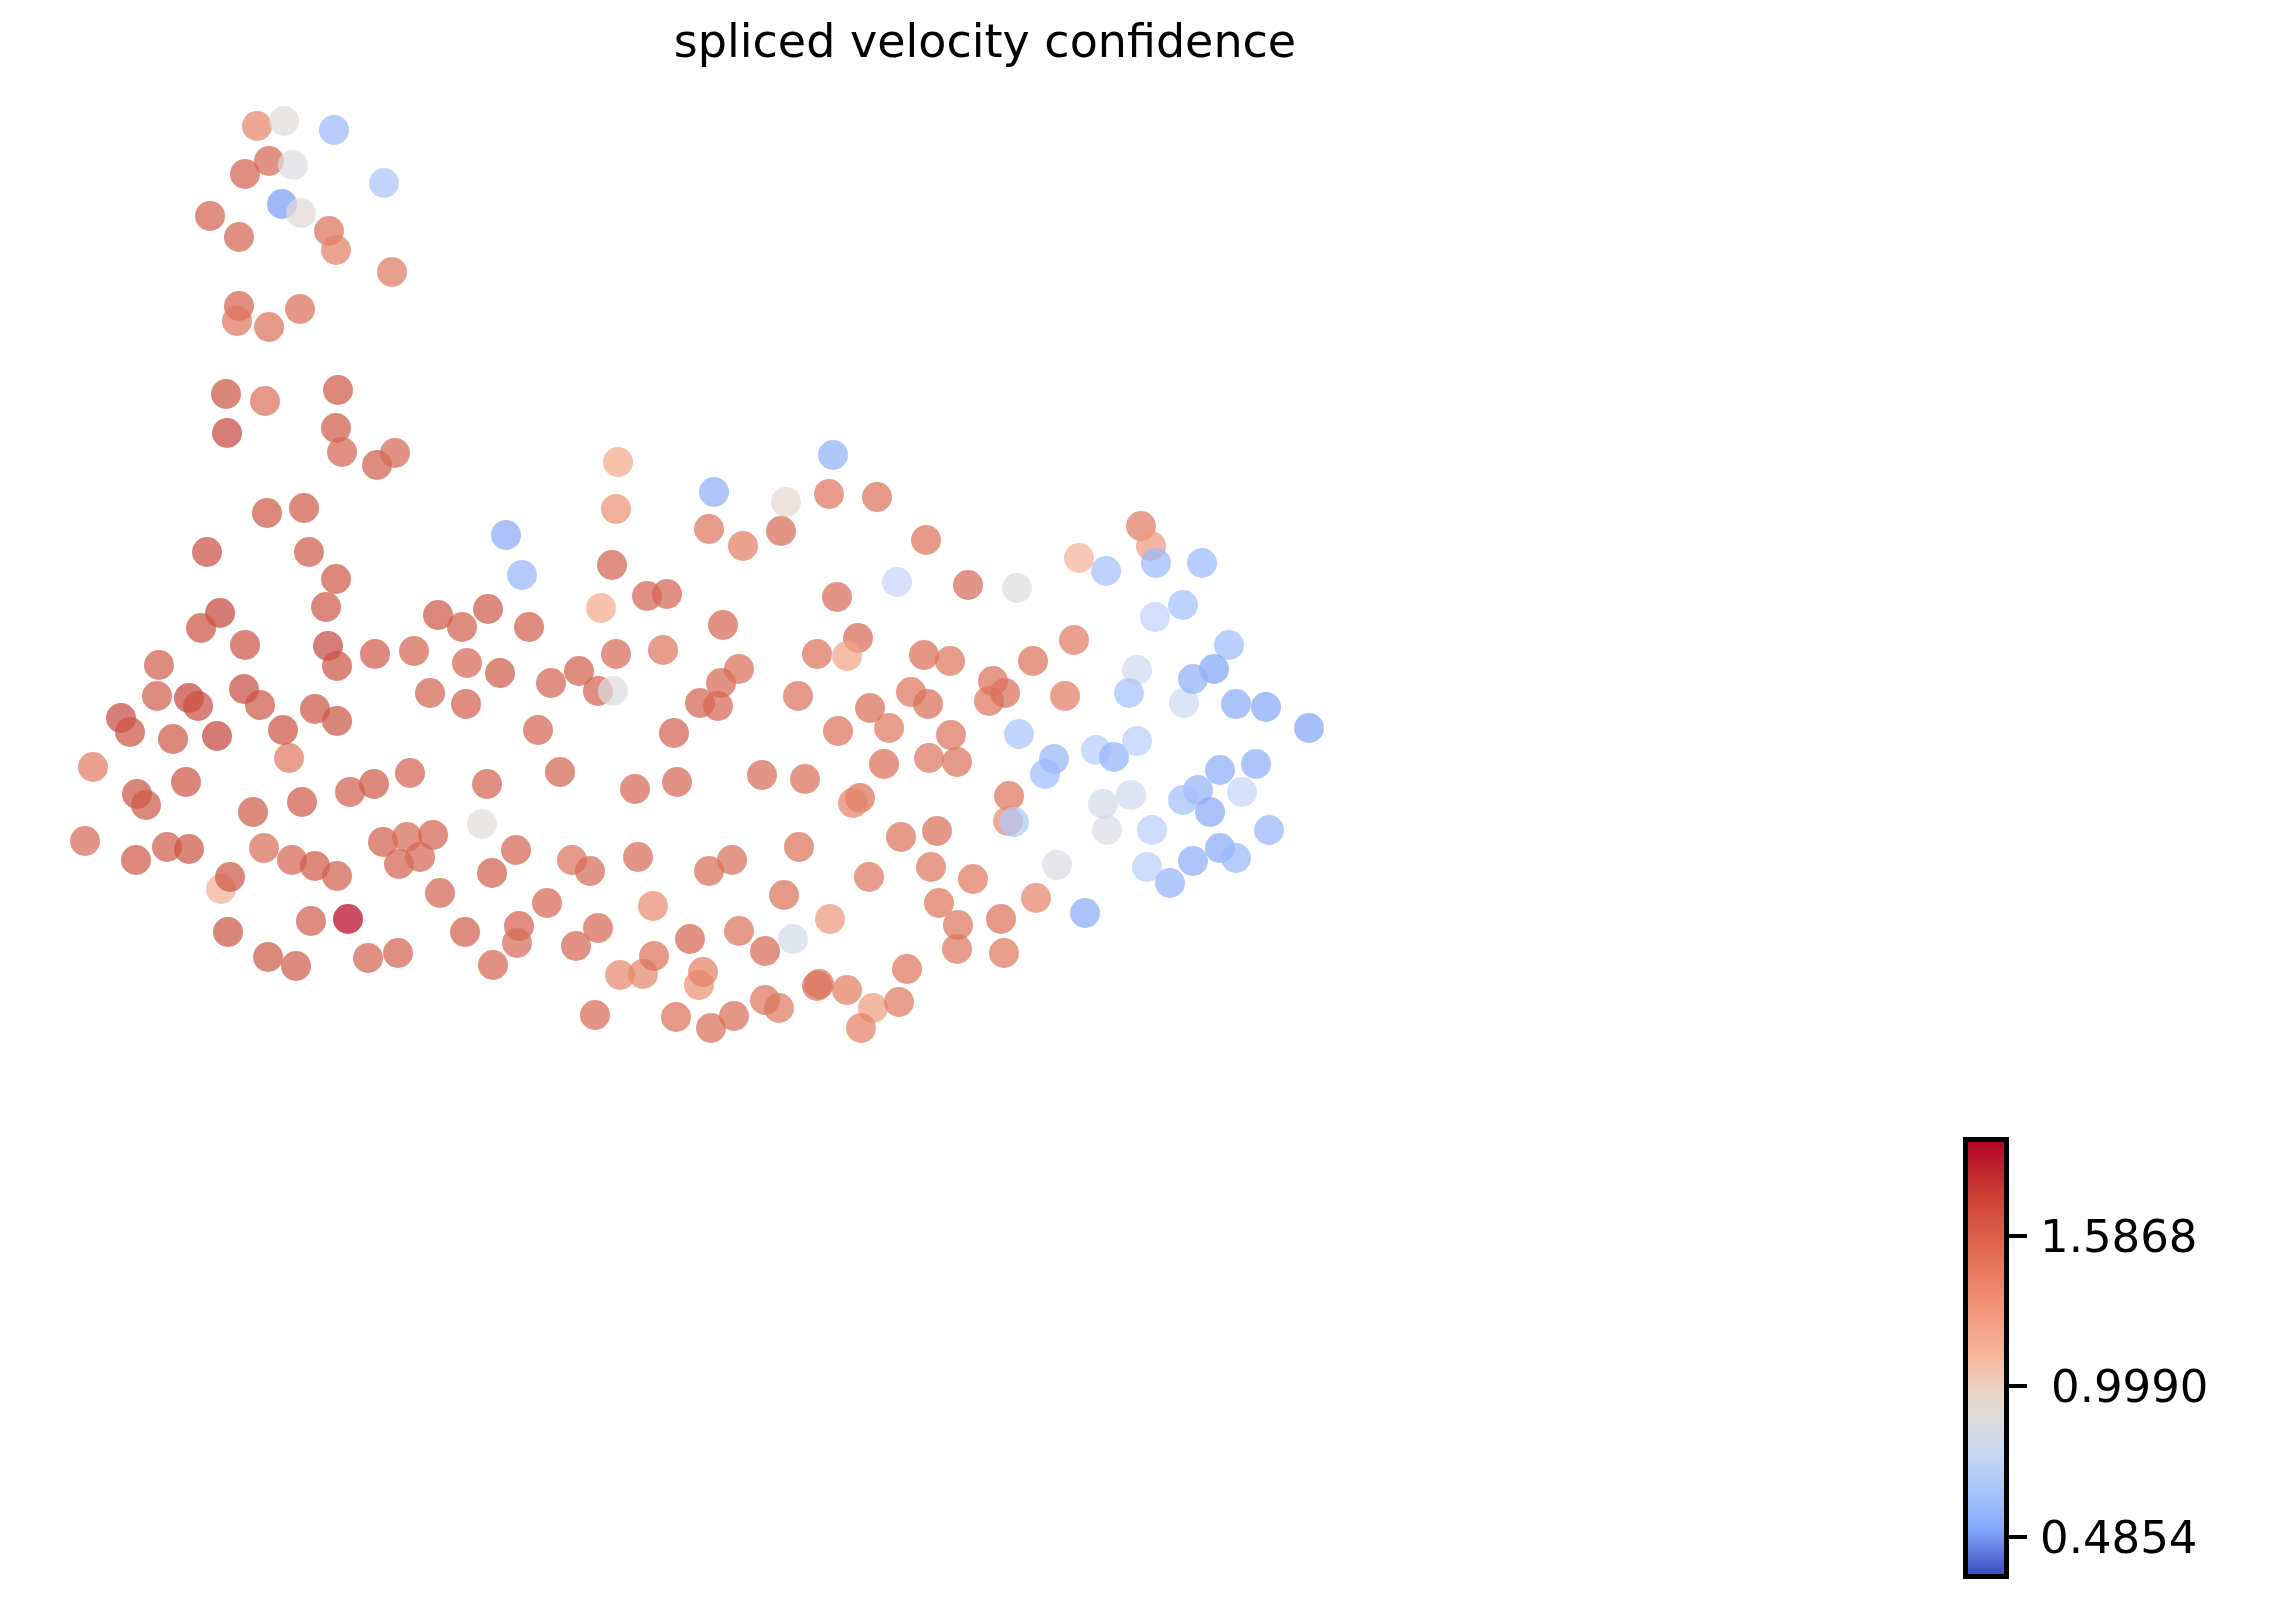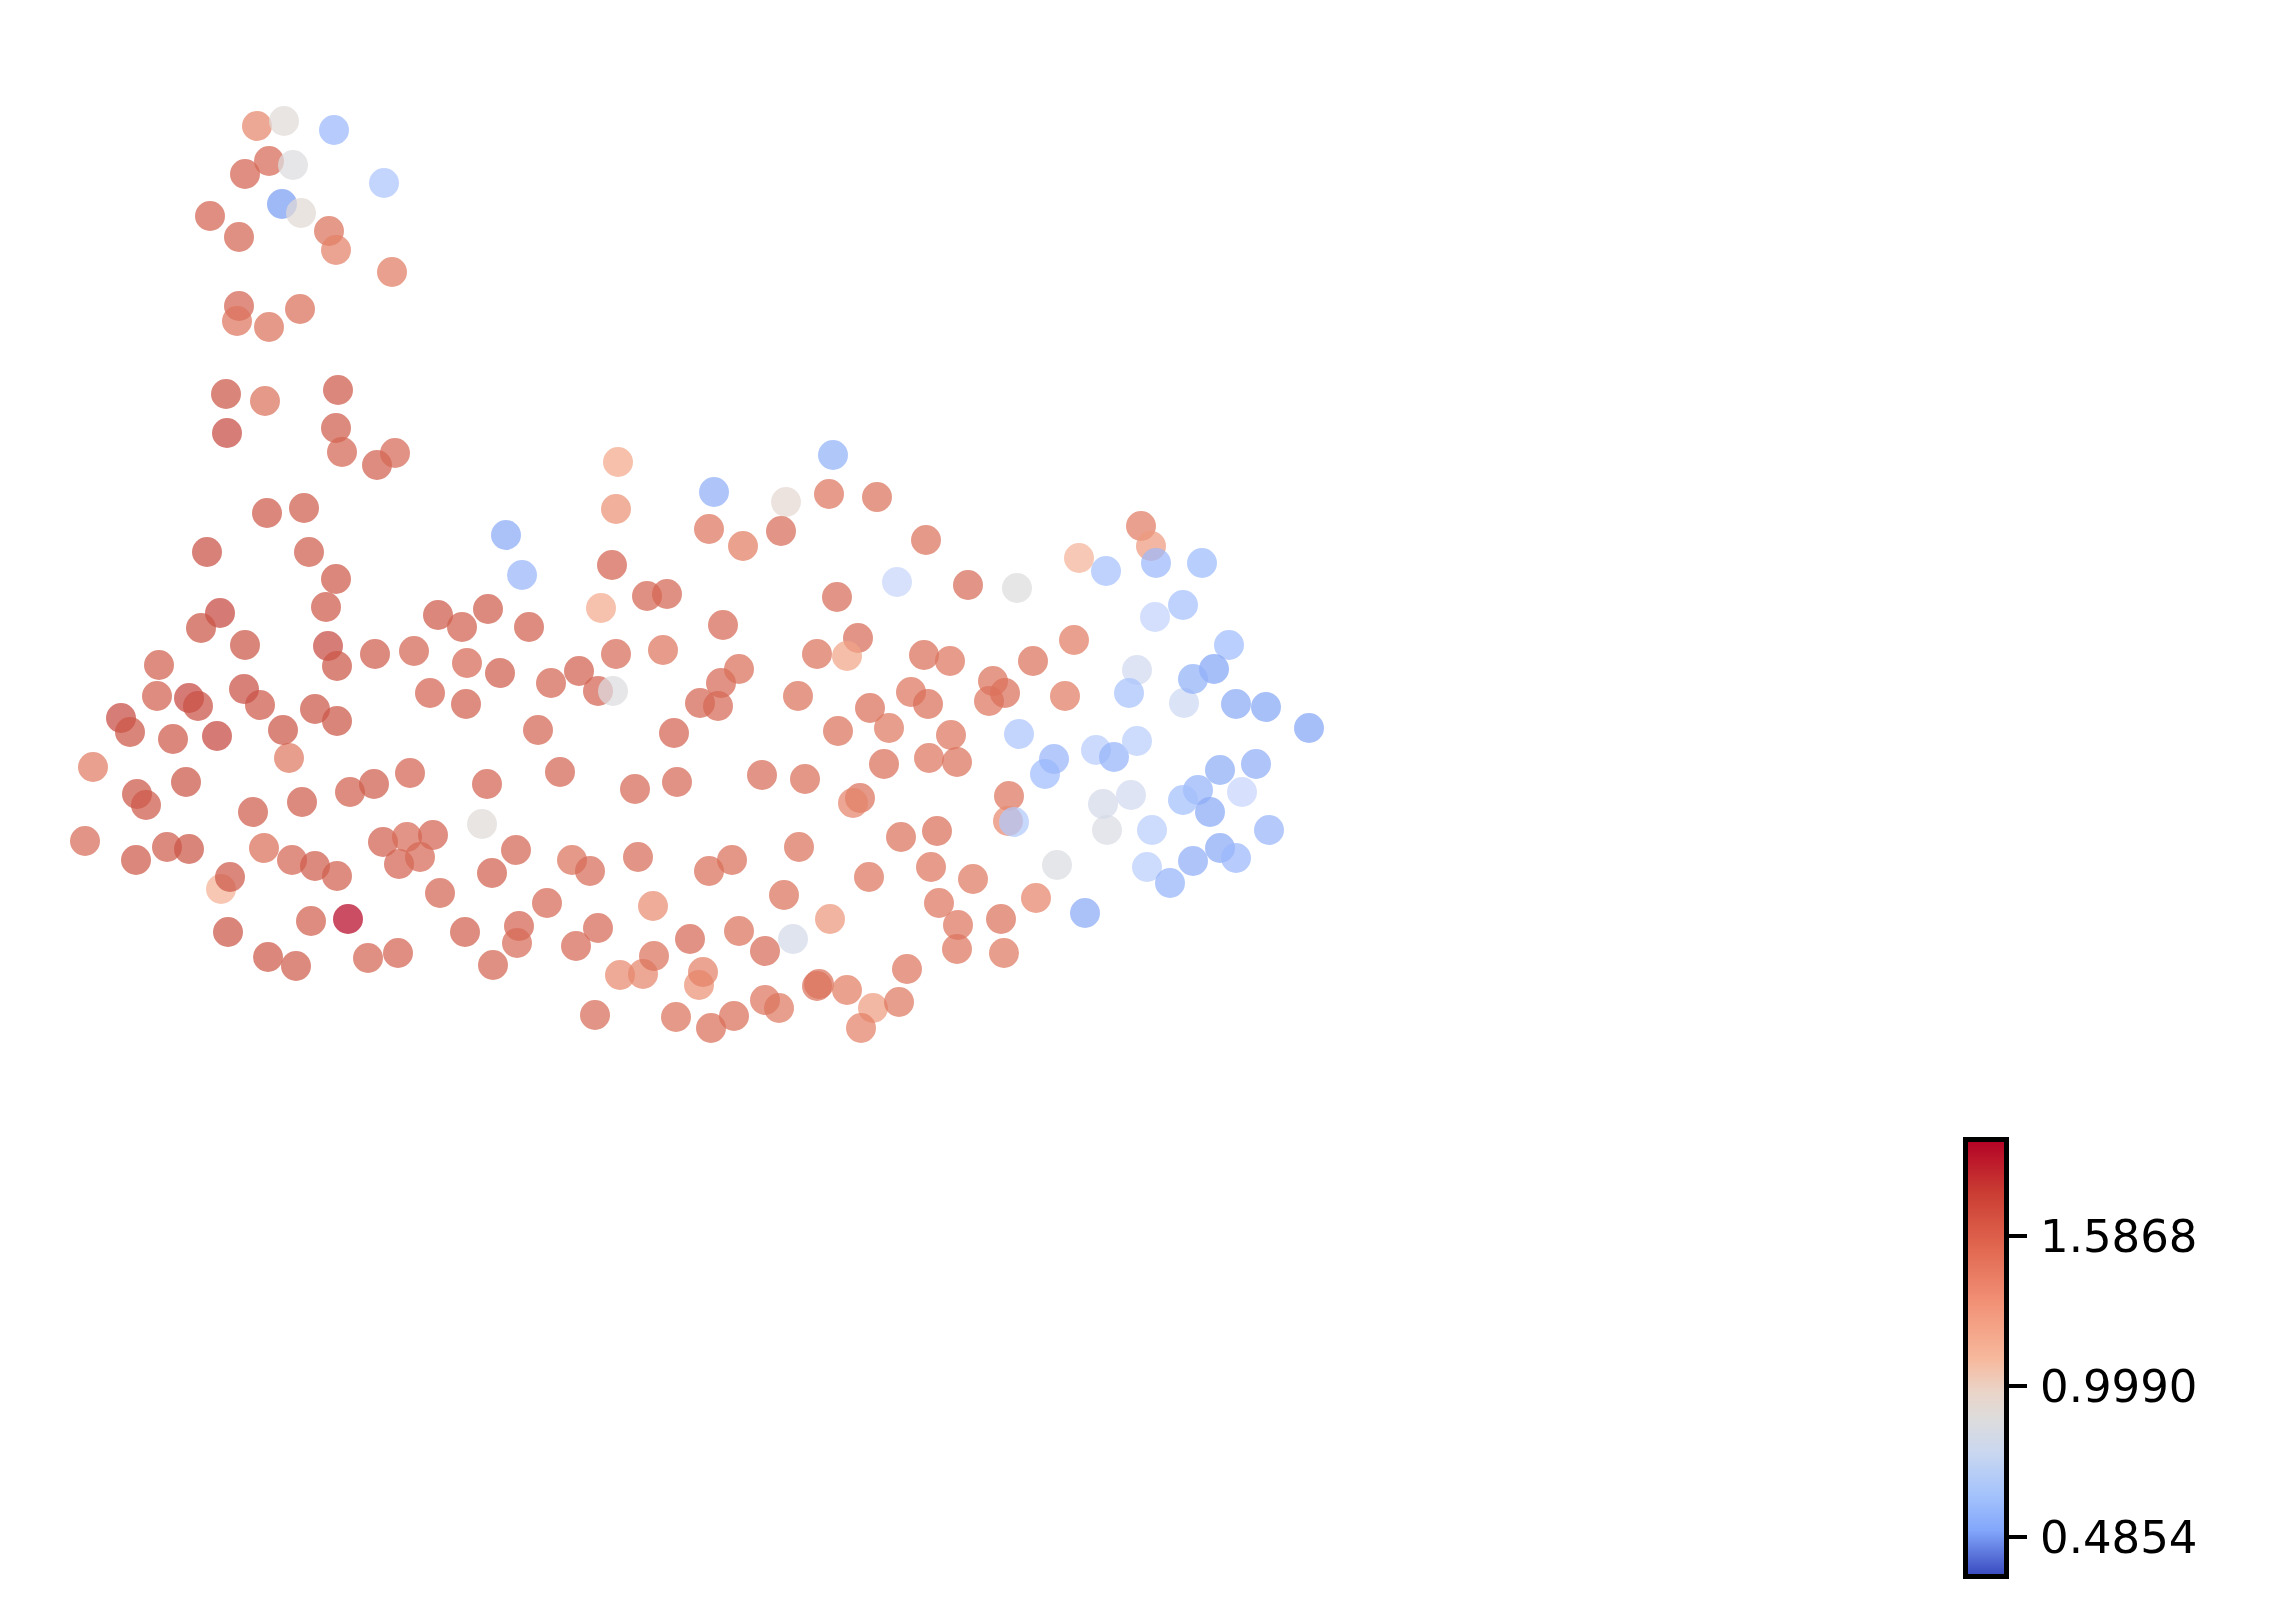--- a/index.html
+++ b/index.html
@@ -77,20 +77,21 @@
     font-family: "DejaVu Sans", sans-serif;
     white-space: nowrap;
     transform: translateY(-50%);
   }
 </style>
 </head>
 <body>
 
 <div id="page">
 
+  <div id="plot-title">spliced velocity confidence</div>
 
   <div id="scatter-area">
       <div class="pt" style="left: 242px; top: 111px; width: 30px; height: 30px; opacity: 0.72; background: rgb(230, 135, 108);"></div>
       <div class="pt" style="left: 269px; top: 106px; width: 30px; height: 30px; opacity: 0.72; background: rgb(224, 219, 216);"></div>
       <div class="pt" style="left: 319px; top: 115px; width: 30px; height: 30px; opacity: 0.72; background: rgb(155, 184, 251);"></div>
       <div class="pt" style="left: 230px; top: 159px; width: 30px; height: 30px; opacity: 0.72; background: rgb(210, 98, 80);"></div>
       <div class="pt" style="left: 254px; top: 146px; width: 30px; height: 30px; opacity: 0.72; background: rgb(213, 104, 85);"></div>
       <div class="pt" style="left: 278px; top: 150px; width: 30px; height: 30px; opacity: 0.72; background: rgb(220, 221, 223);"></div>
       <div class="pt" style="left: 369px; top: 168px; width: 30px; height: 30px; opacity: 0.72; background: rgb(173, 197, 252);"></div>
       <div class="pt" style="left: 195px; top: 201px; width: 30px; height: 30px; opacity: 0.72; background: rgb(210, 98, 80);"></div>
@@ -340,20 +341,20 @@
       <div class="pt" style="left: 1168px; top: 785px; width: 30px; height: 30px; opacity: 0.72; background: rgb(163, 191, 252);"></div>
     </div>
 
   <div id="colorbar-group">
     <div id="colorbar-gradient" style="background: linear-gradient(rgb(180, 4, 38) 0%, rgb(203, 62, 51) 12%, rgb(226, 105, 82) 25%, rgb(242, 148, 121) 38%, rgb(247, 184, 156) 50%, rgb(234, 213, 201) 58%, rgb(221, 220, 220) 64%, rgb(201, 215, 240) 72%, rgb(163, 194, 252) 82%, rgb(130, 166, 251) 90%, rgb(59, 76, 192) 100%);"></div>
     <div id="colorbar-frame"></div>
     <div id="colorbar-ticks">
         <div class="cb-tick" style="top: 97px;"></div>
         <div class="cb-label" style="top: 99px;">1.5868</div>
         <div class="cb-tick" style="top: 247px;"></div>
-        <div class="cb-label" style="top: 249px;">0.9990</div>
+        <div class="cb-label" style="top: 249px; margin-left: 11px;">0.9990</div>
         <div class="cb-tick" style="top: 398px;"></div>
         <div class="cb-label" style="top: 400px;">0.4854</div>
       </div>
   </div>
 
 </div>
 
 
 </body></html>

